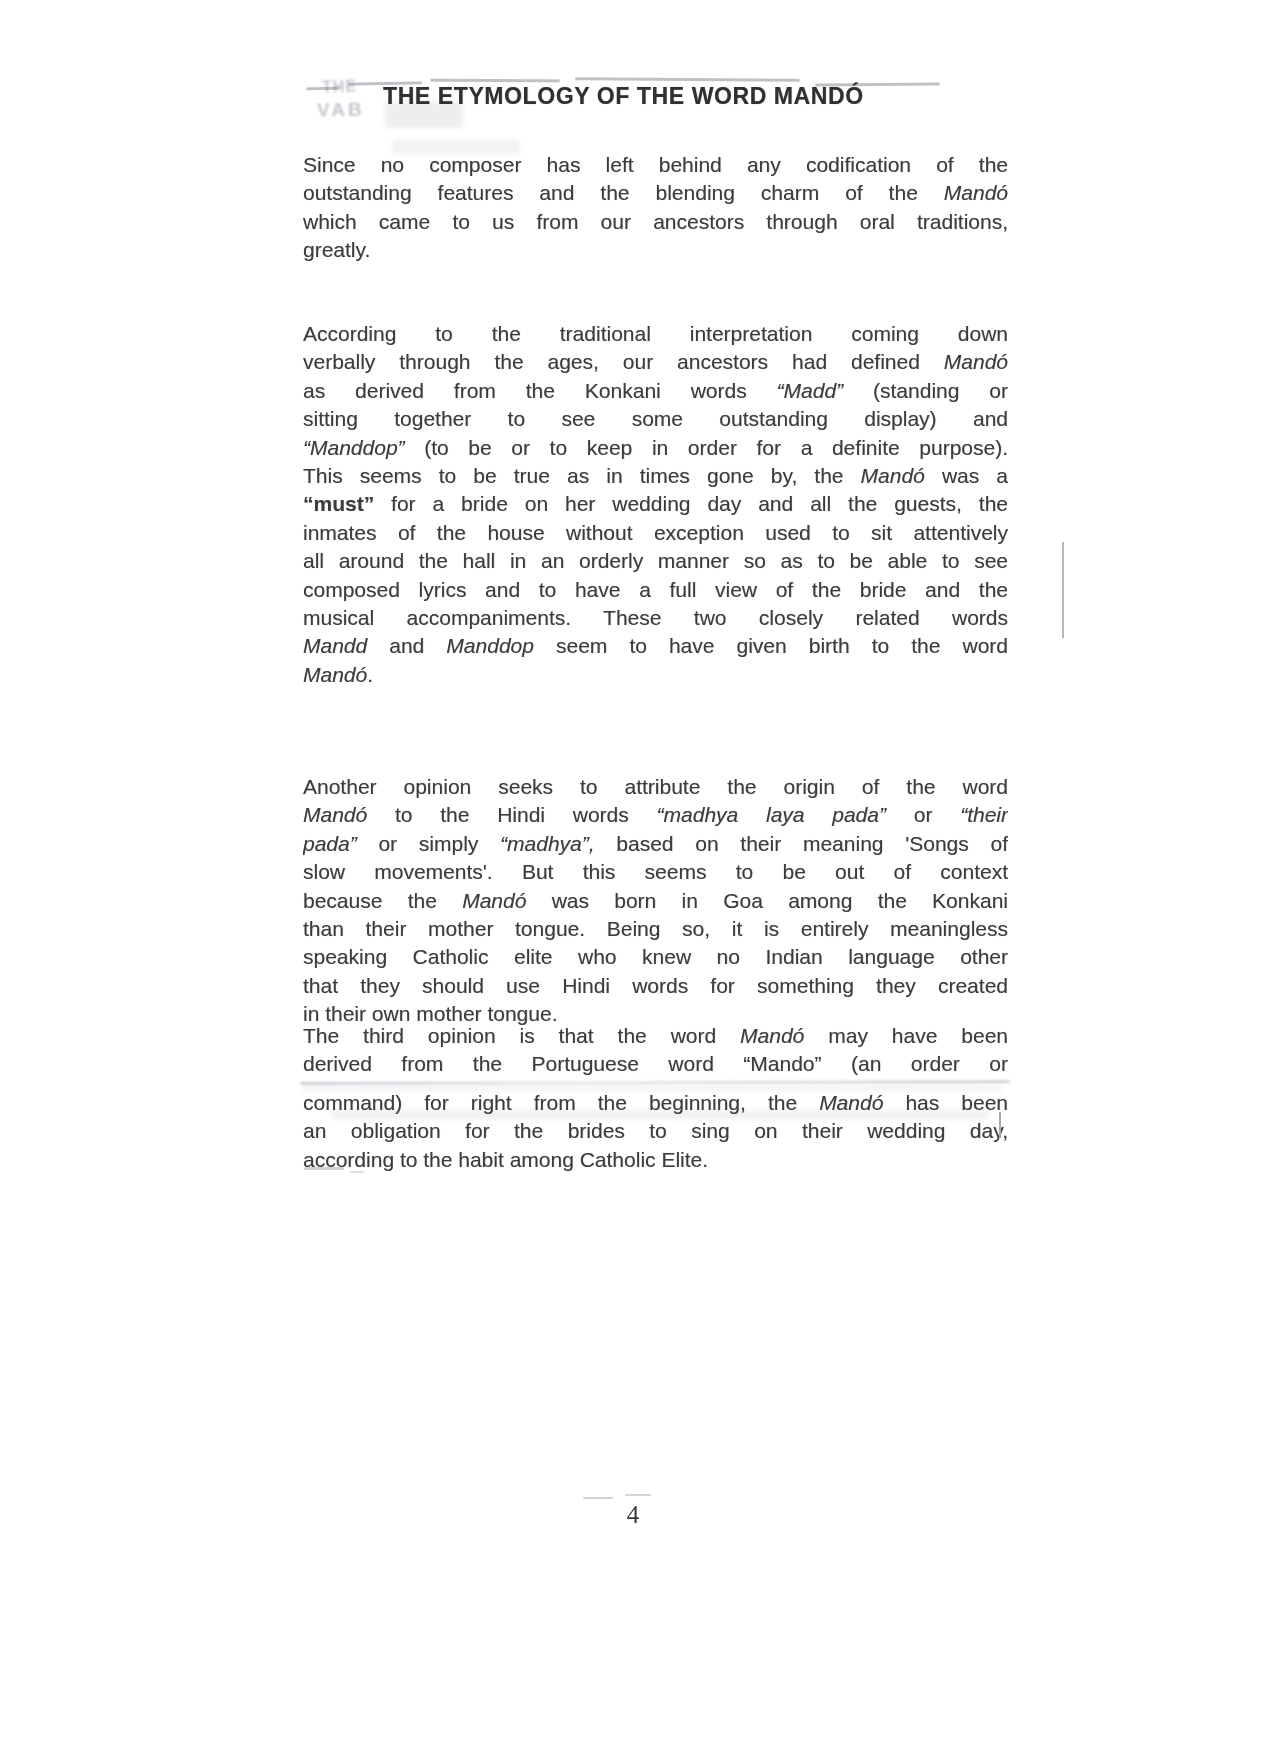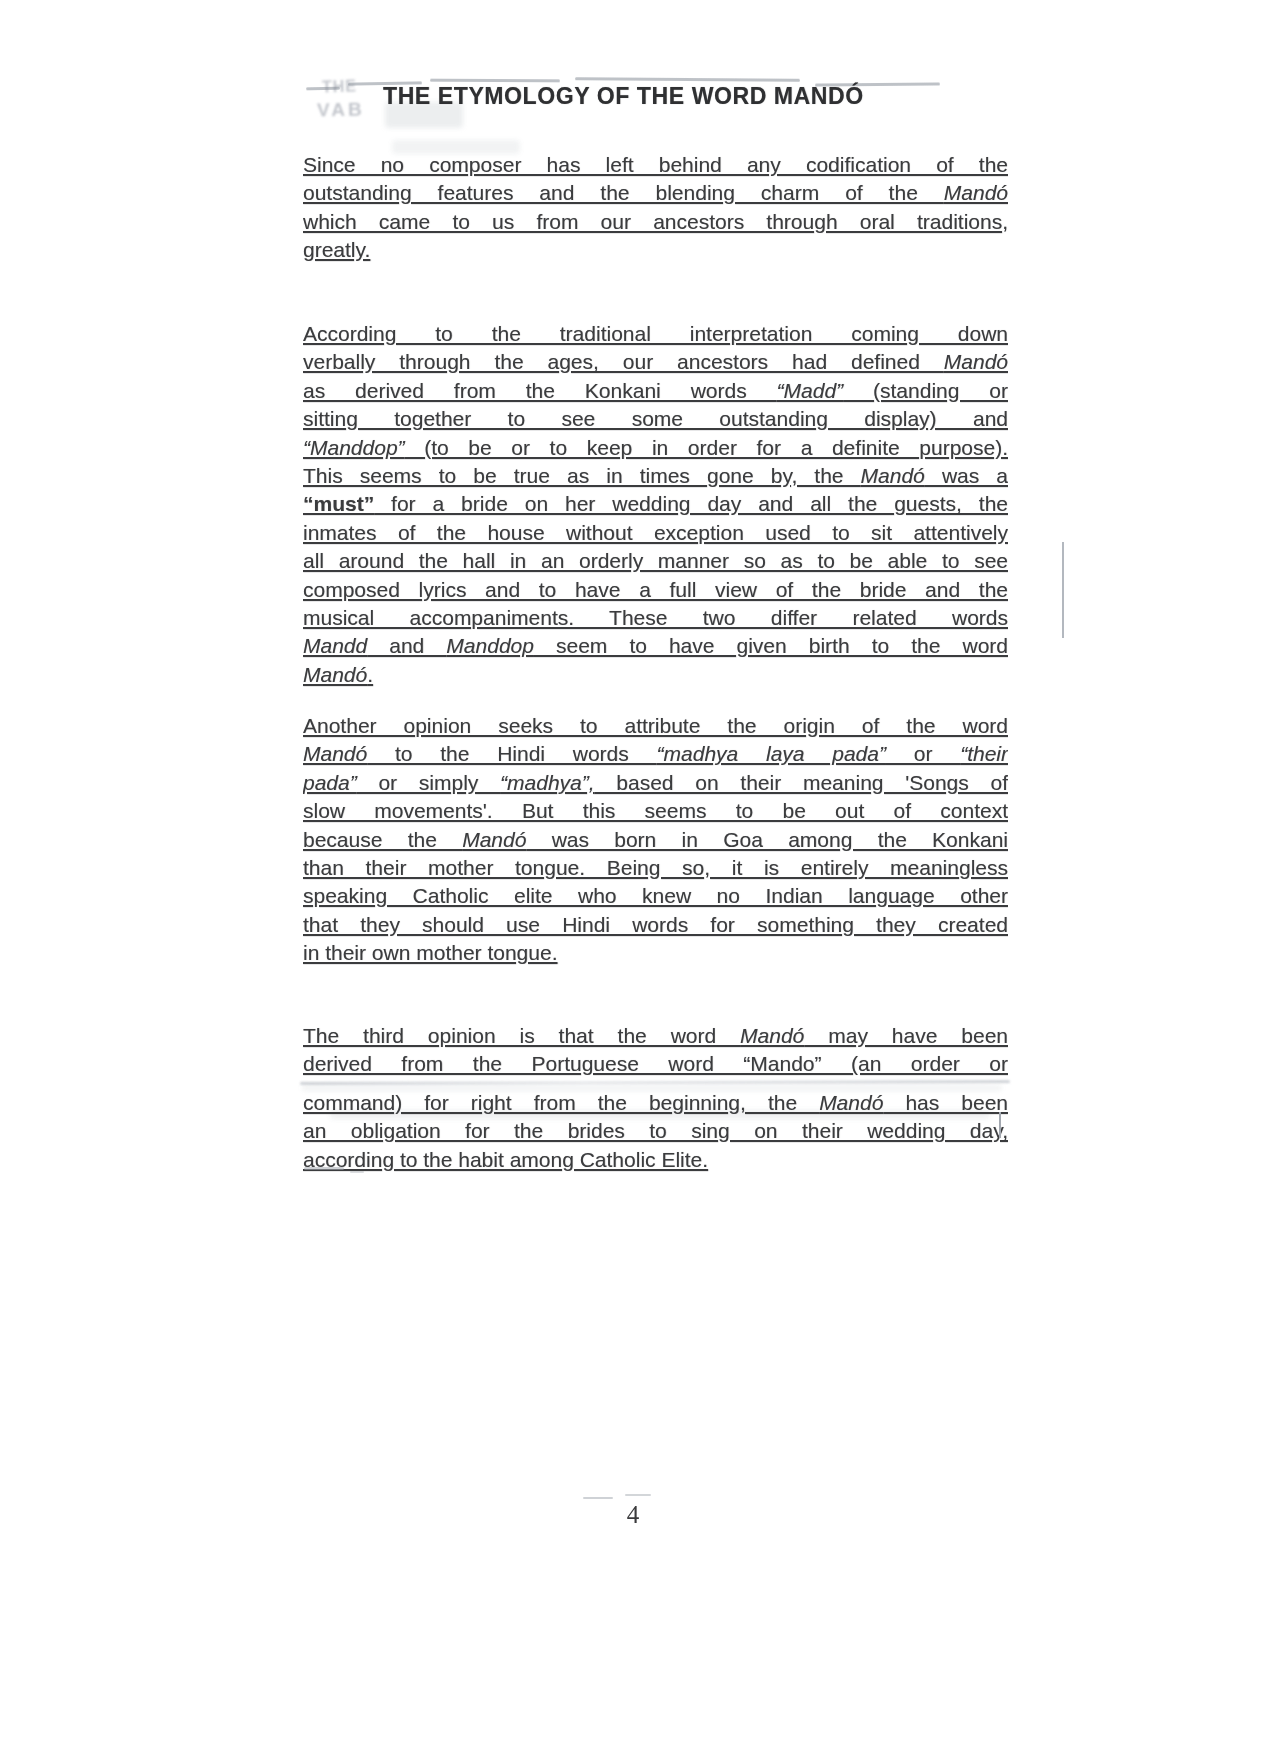--- a/index.html
+++ b/index.html
@@ -39,28 +39,27 @@
     color: #3b3c3e;
     text-shadow: 0.3px 0.3px 0.7px rgba(59,60,62,0.42);
   }
   .para .line {
     height: 28.4px;
     line-height: 28.4px;
     text-align: justify;
     text-align-last: justify;
     overflow: hidden;
     white-space: normal;
-    text-decoration: underline;
   }
   .para .line.endline { text-align-last: left; }
   .para i { font-style: italic; }
   .para b { font-weight: 700; }
   #para-1 { top: 151px; }
   #para-2 { top: 320px; }
-  #para-3 { top: 712px; }
+  #para-3 { top: 773px; }
   #para-4a { top: 1022px; }
   #para-4b { top: 1089px; }
   
   .page-number {
     position: absolute;
     left: 618px;
     top: 1501px;
     width: 30px;
     text-align: center;
     font-family: "Liberation Serif", "DejaVu Serif", serif;
@@ -145,21 +144,21 @@
       <div class="line">According to the traditional interpretation coming down</div>
       <div class="line">verbally through the ages, our ancestors had defined <i>Mandó</i></div>
       <div class="line">as derived from the Konkani words <i>“Madd”</i> (standing or</div>
       <div class="line">sitting together to see some outstanding display) and</div>
       <div class="line"><i>“Manddop”</i> (to be or to keep in order for a definite purpose).</div>
       <div class="line">This seems to be true as in times gone by, the <i>Mandó</i> was a</div>
       <div class="line"><b>“must”</b> for a bride on her wedding day and all the guests, the</div>
       <div class="line">inmates of the house without exception used to sit attentively</div>
       <div class="line">all around the hall in an orderly manner so as to be able to see</div>
       <div class="line">composed lyrics and to have a full view of the bride and the</div>
-      <div class="line">musical accompaniments.  These two differ related words</div>
+      <div class="line">musical accompaniments.  These two closely related words</div>
       <div class="line"><i>Mandd</i> and <i>Manddop</i> seem to have given birth to the word</div>
       <div class="line endline"><i>Mandó</i>.</div>
     </div>
 
   <div class="para" id="para-3">
       <div class="line">Another opinion seeks to attribute the origin of the word</div>
       <div class="line"><i>Mandó</i> to the Hindi words <i>“madhya laya pada”</i> or <i>“their</i></div>
       <div class="line"><i>pada”</i> or simply <i>“madhya”,</i> based on their meaning 'Songs of</div>
       <div class="line">slow movements'. But this seems to be out of context</div>
       <div class="line">because the <i>Mandó</i> was born in Goa among the Konkani</div>

